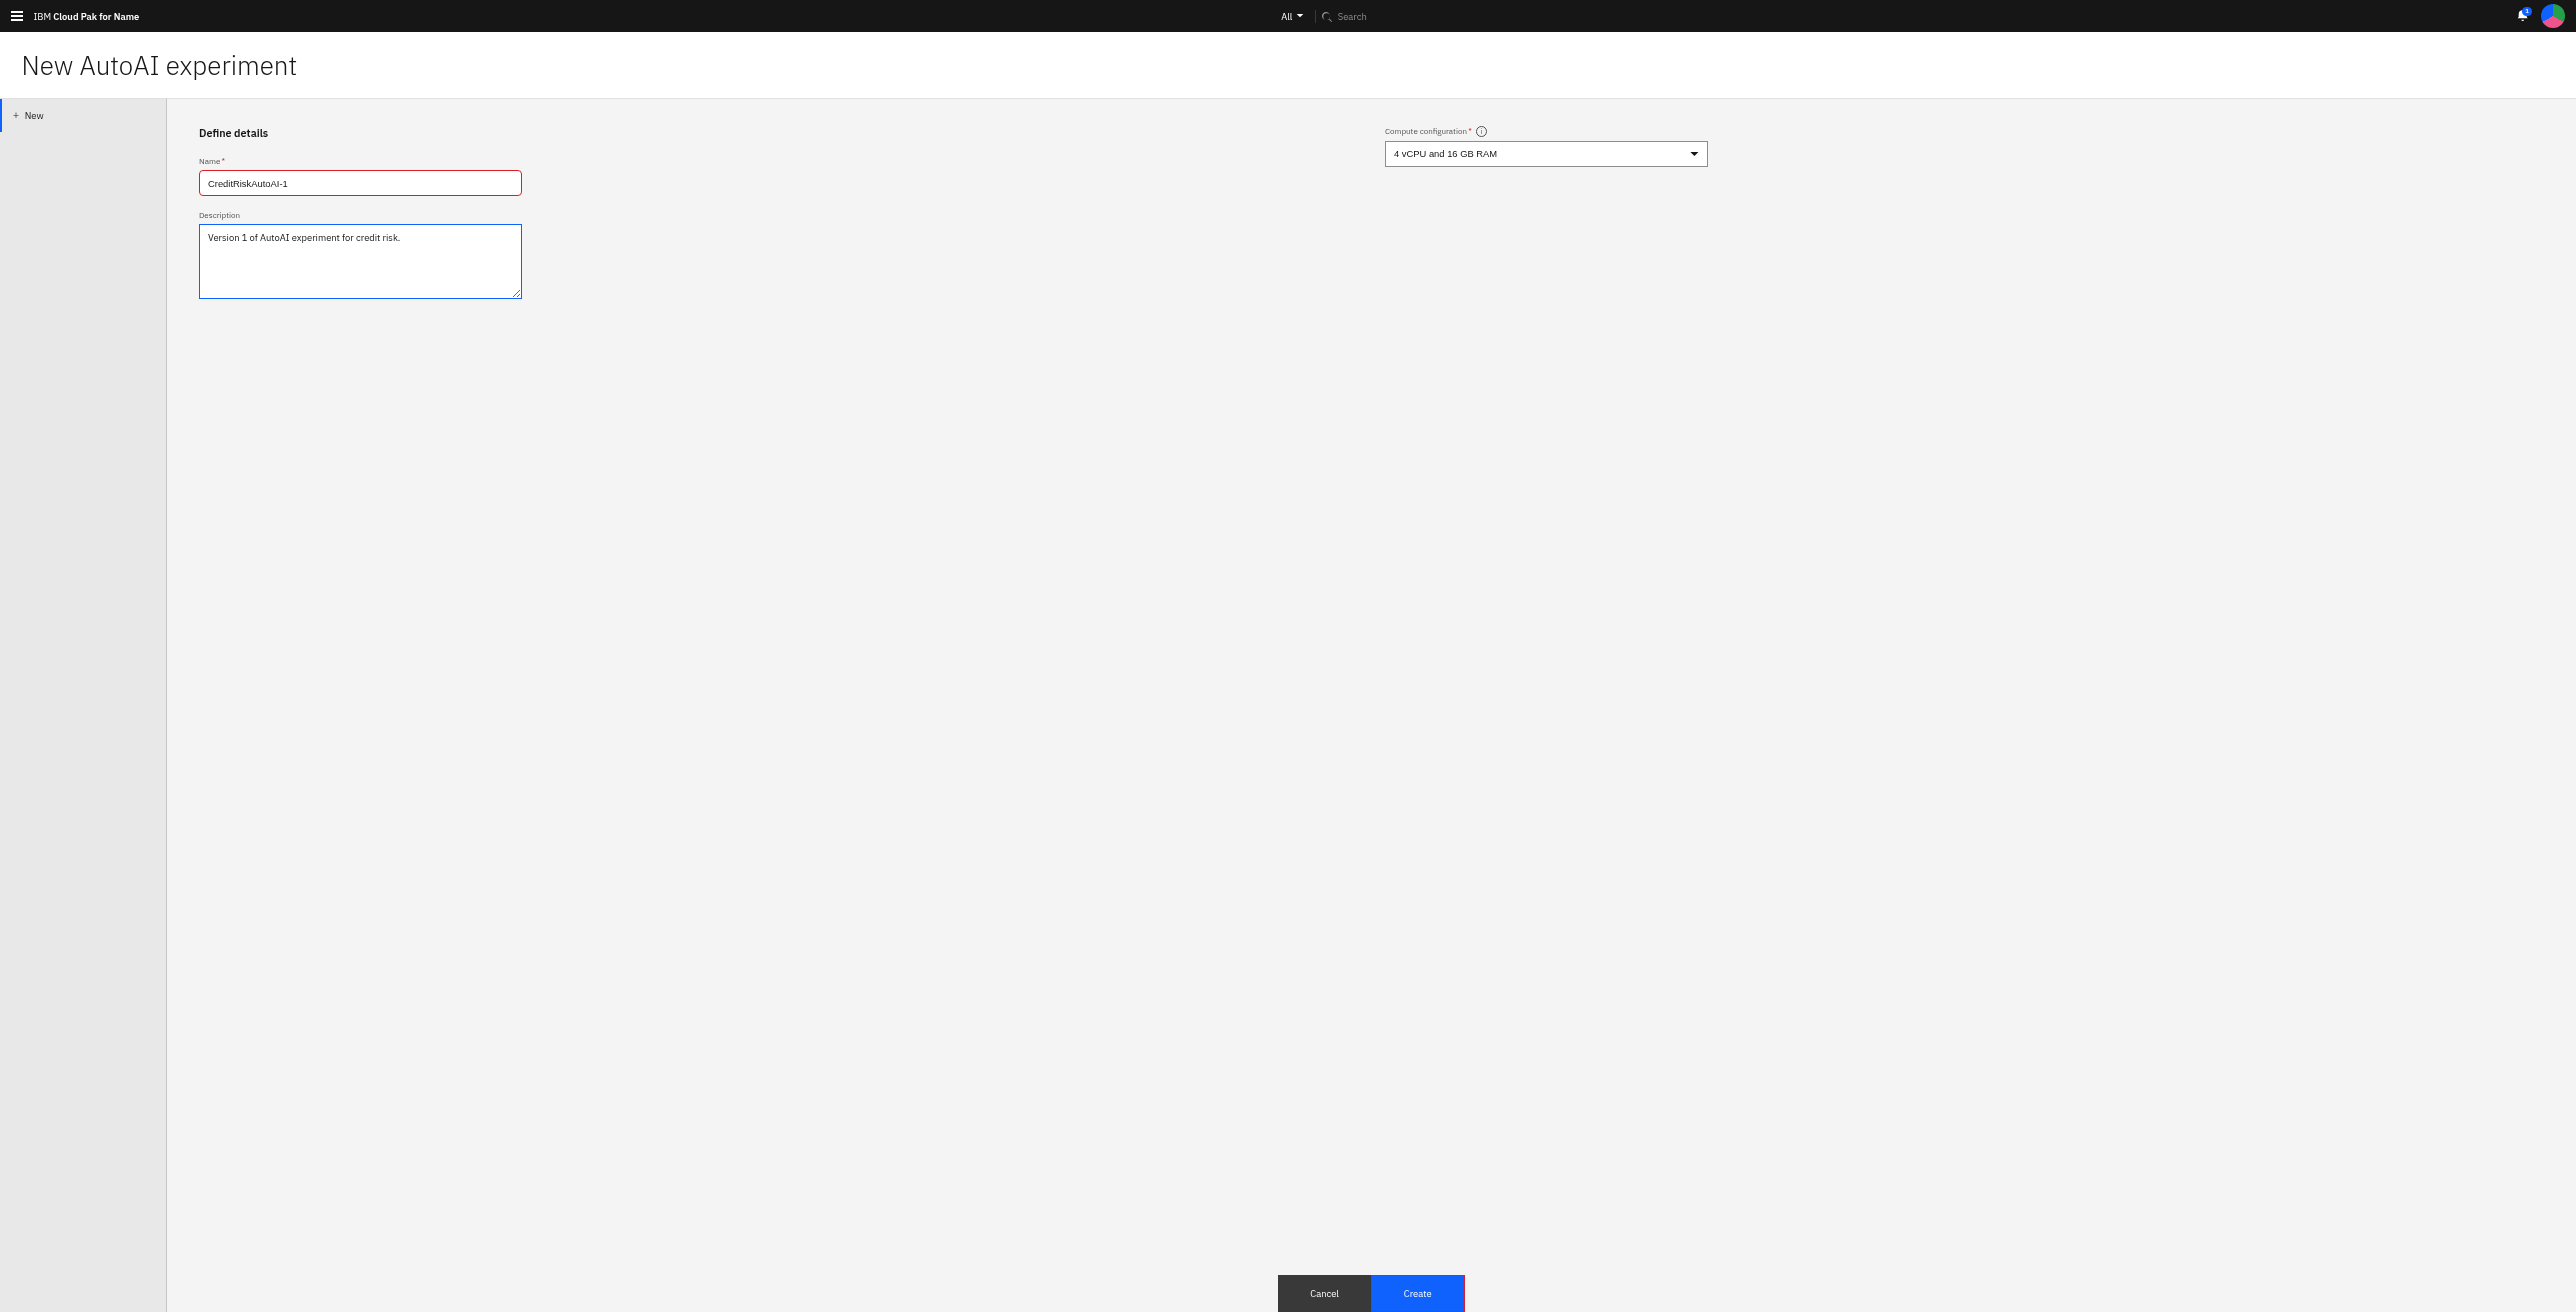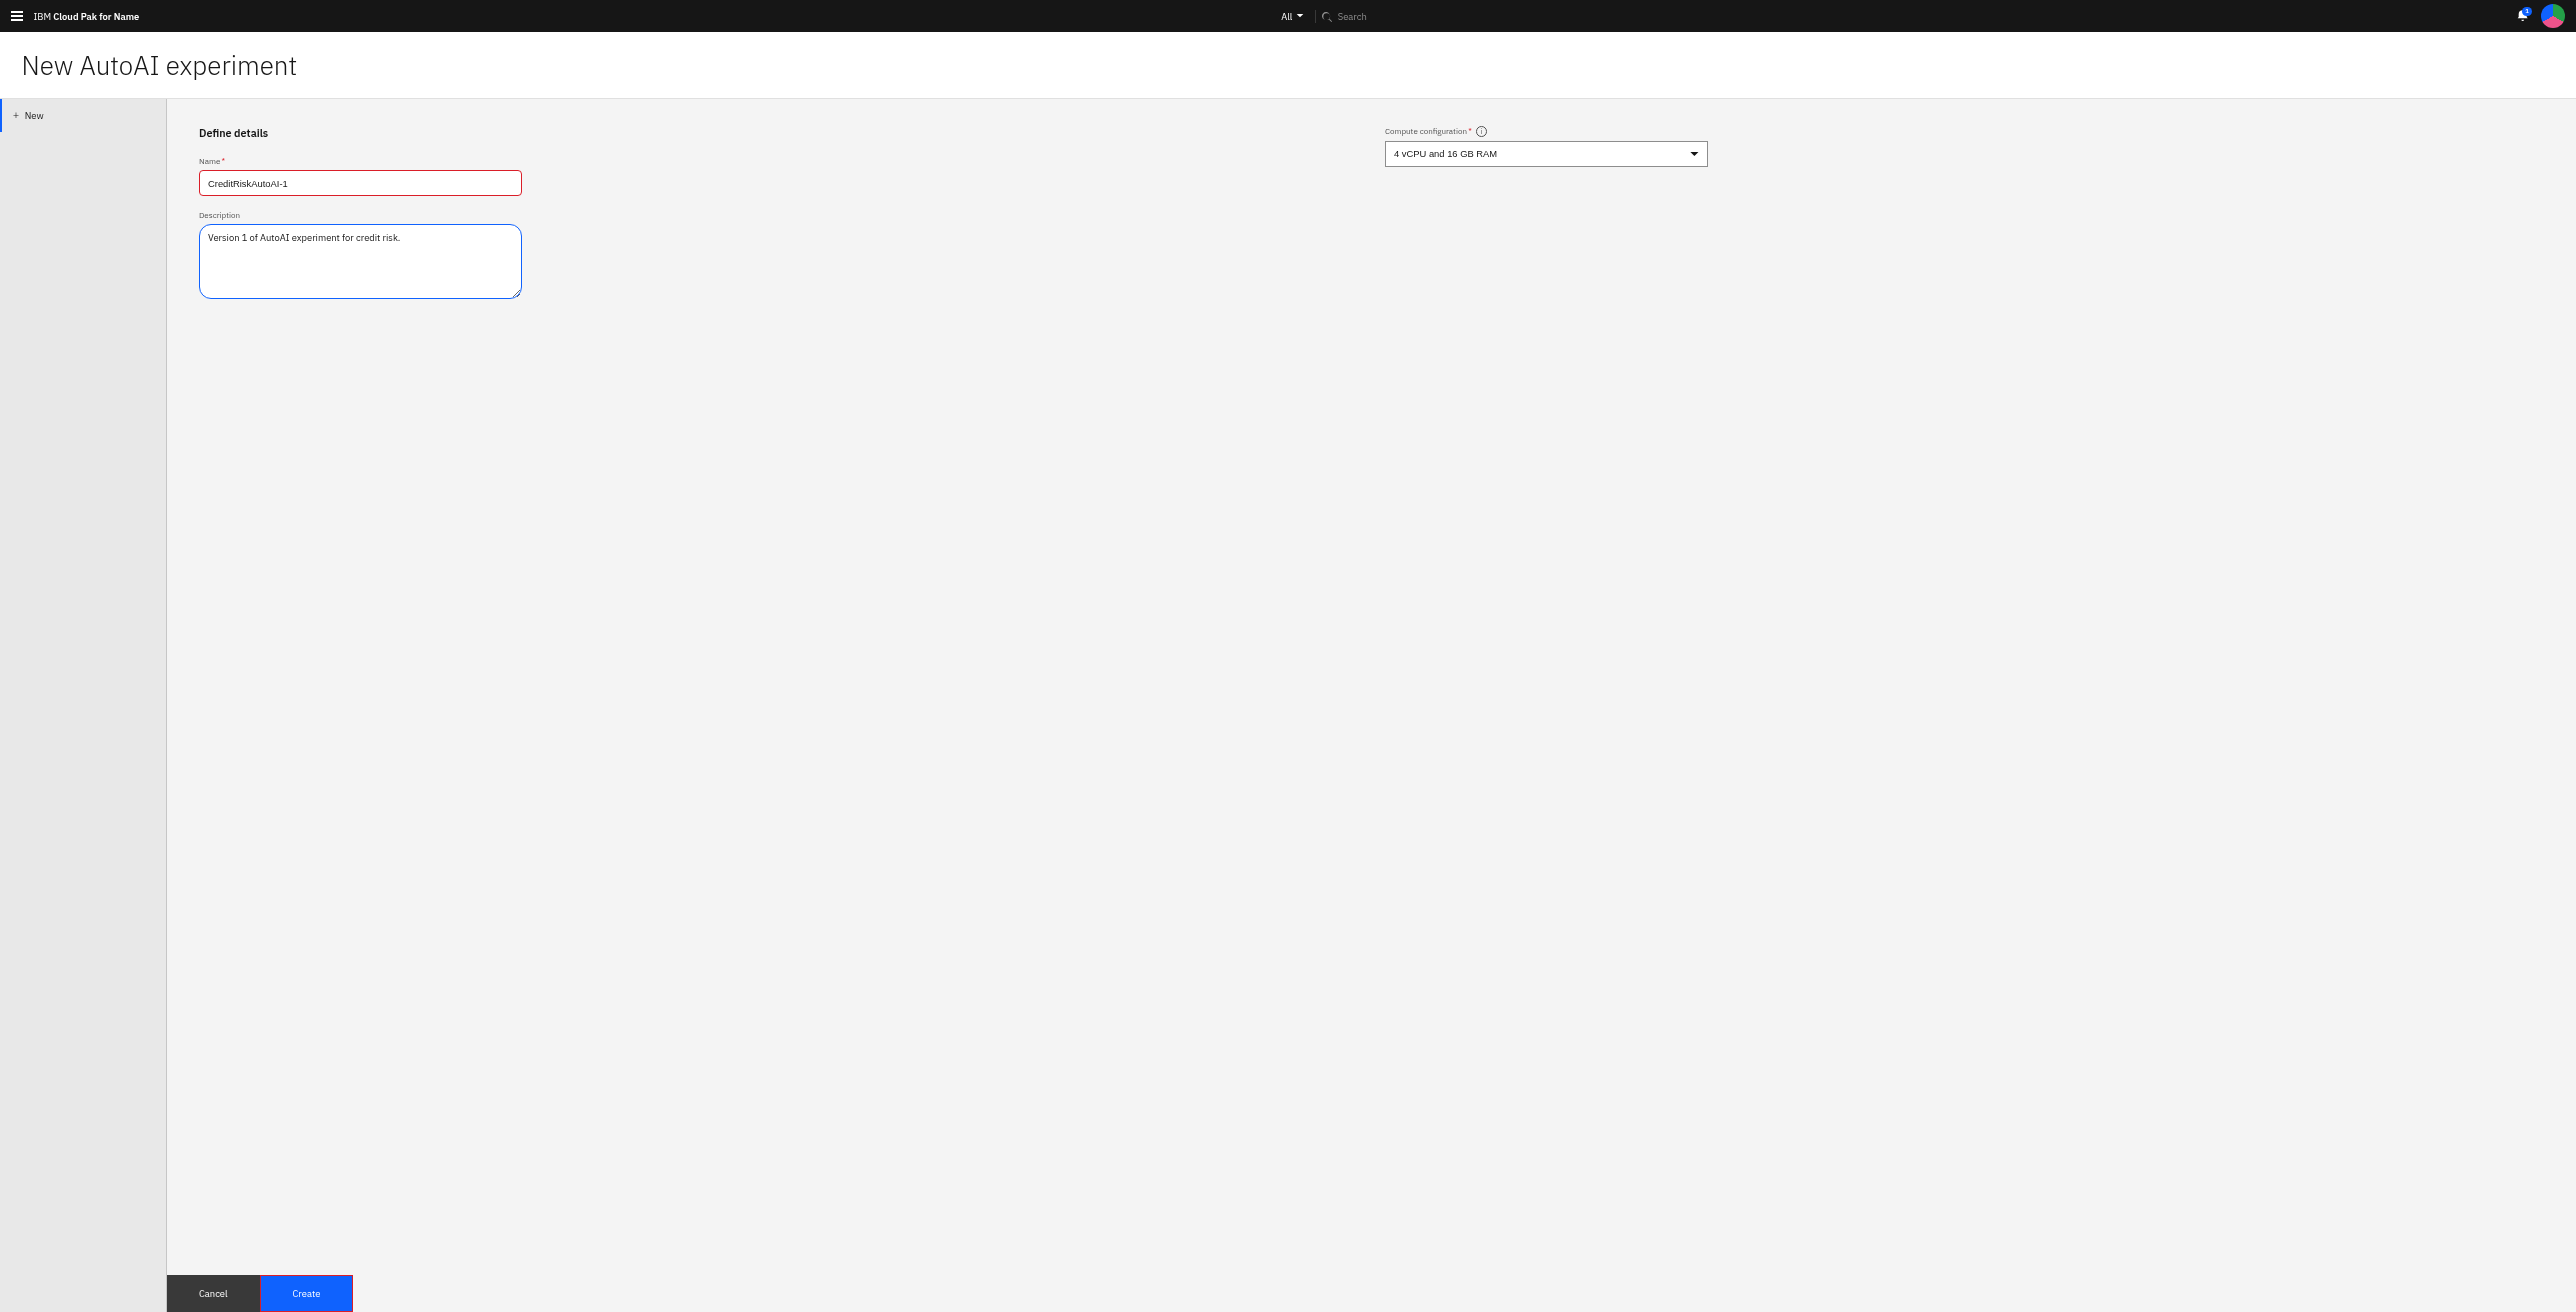--- a/index.html
+++ b/index.html
@@ -222,21 +222,21 @@
 
     .form-textarea {
       width: 100%;
       max-width: 323px;
       min-height: 75px;
       padding: 6.7px 8px;
       font-size: 9.4px;
       color: #161616;
       background: #fff;
       border: 1.3px solid #0f62fe;
-      border-radius: 12px;
+      border-radius: 0;
       outline: none;
       resize: vertical;
       font-family: inherit;
     }
 
     .form-select-wrapper {
       position: relative;
       max-width: 323px;
     }
 
@@ -281,21 +281,21 @@
       cursor: pointer;
     }
 
     
     .footer-actions {
       position: fixed;
       bottom: 0;
       right: 0;
       left: 167px;
       display: flex;
-      justify-content: flex-start;
+      justify-content: center;
       background: transparent;
     }
 
     .footer-inner {
       display: flex;
     }
 
     .cancel-btn {
       background: #393939;
       color: #fff;

